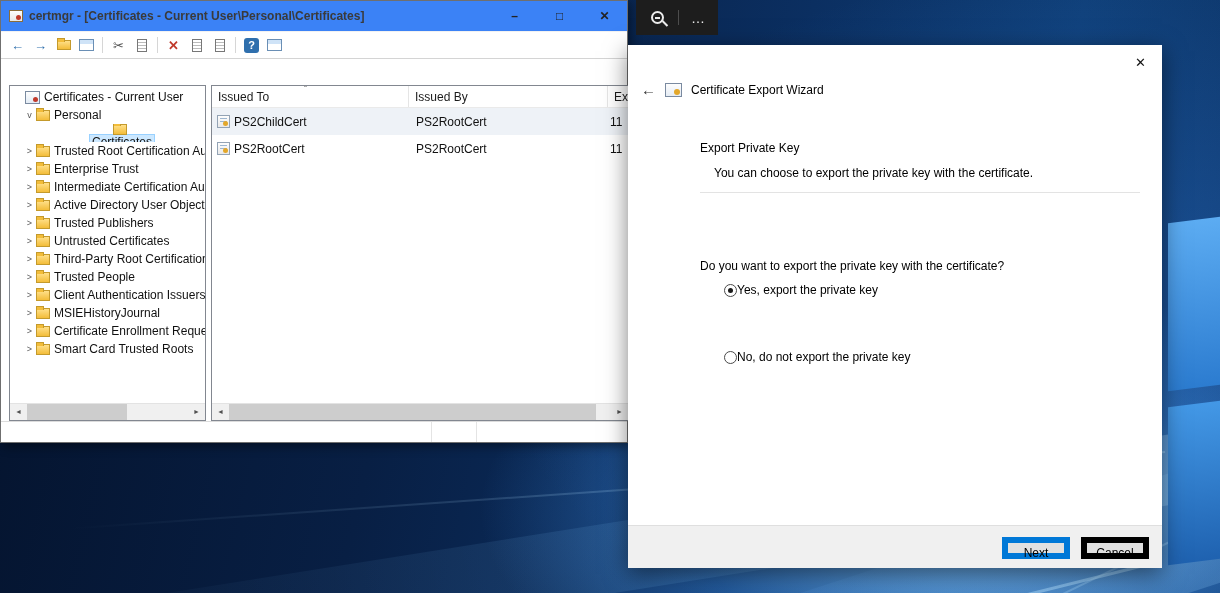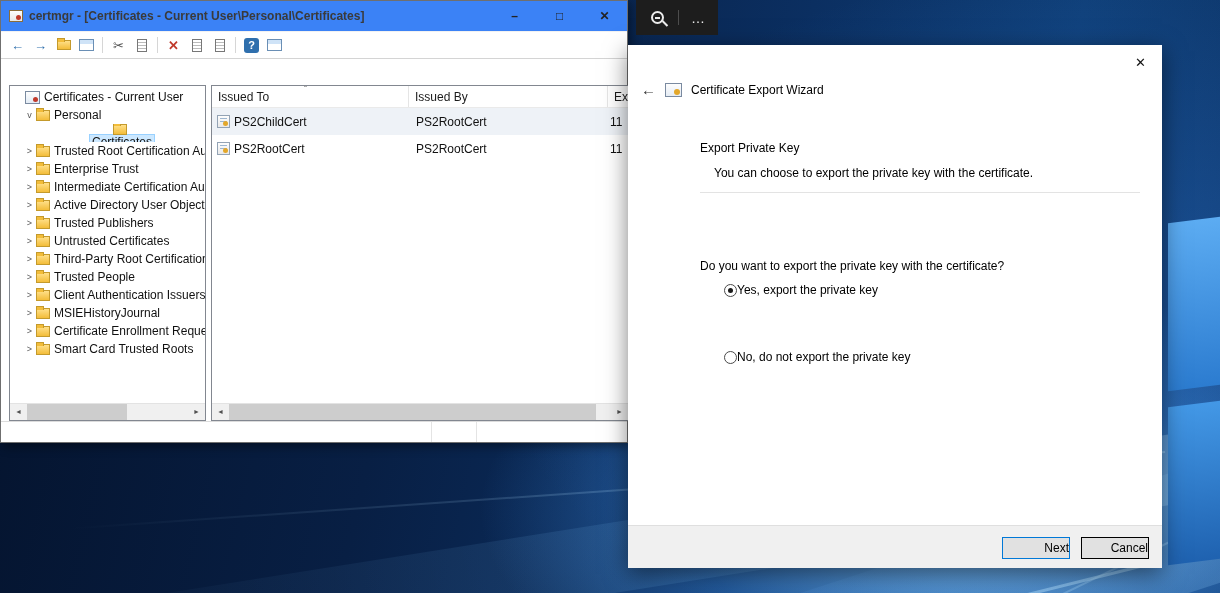--- a/index.html
+++ b/index.html
@@ -118,22 +118,22 @@
   .wiz-h1 { position:absolute; left:72px; top:96px; font-weight:normal; }
   .wiz-sub { position:absolute; left:86px; top:121px; }
   .wiz-hr { position:absolute; left:72px; top:147px; width:440px; height:1px; background:#e3e3e3; }
   .wiz-para { position:absolute; left:72px; top:172px; width:436px; line-height:15px; }
   .wiz-q { position:absolute; left:72px; top:214px; }
   .radio-row { position:absolute; left:96px; display:flex; align-items:flex-end; }
   .radio-row.r1 { top:238px; } .radio-row.r2 { top:272px;margin-top:33px; }
   .radio { width:13px; height:13px; border:1px solid #4a4a4a; border-radius:50%; background:#fff; position:relative; flex:none; }
   .radio.checked::after { content:""; position:absolute; left:3px; top:3px; width:5px; height:5px; border-radius:50%; background:#1a1a1a; }
   .wiz-foot { position:absolute; left:0; right:0; bottom:0; height:43px; background:#f0f0f0; border-top:1px solid #dfdfdf; }
-  .btn { position:absolute; top:11px; width:68px; height:22px; background:#e1e1e1; border:1px solid #000000;
-    font-size:12px; text-align:right; line-height:20px; }
+  .btn { position:absolute; top:11px; width:68px; height:22px; background:#e1e1e1; border:6px solid #000000;
+    font-size:12px; text-align:center; line-height:20px; }
   .btn-next { left:374px; border-color:#0078d7; }
   .btn-cancel { left:453px; }
 </style>
 </head>
 <body>
 
 <div class="desktop">
   <div class="beam b1"></div>
   <div class="beam b2"></div>
   <div class="beam b3"></div>

